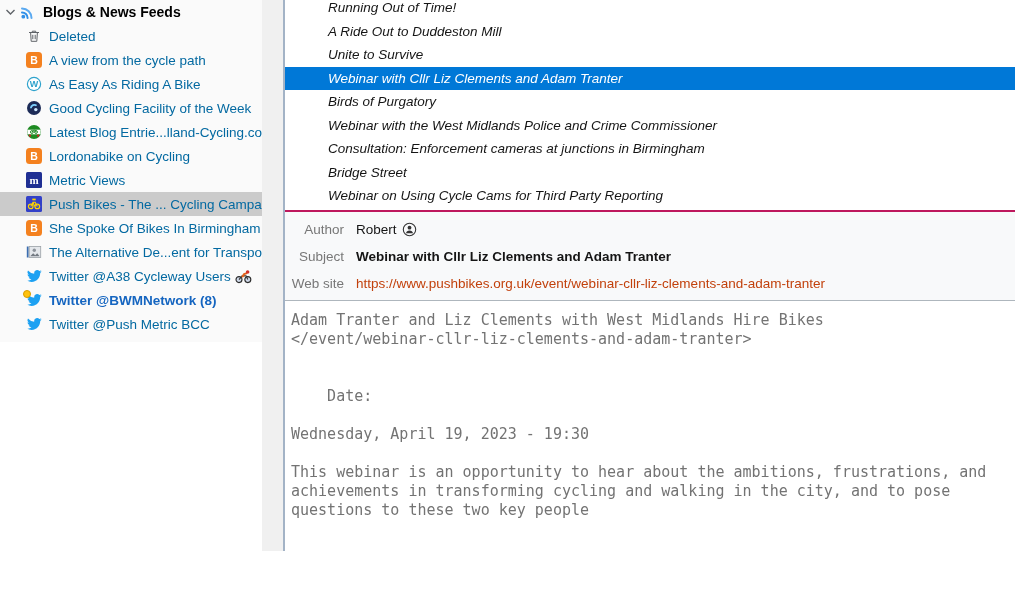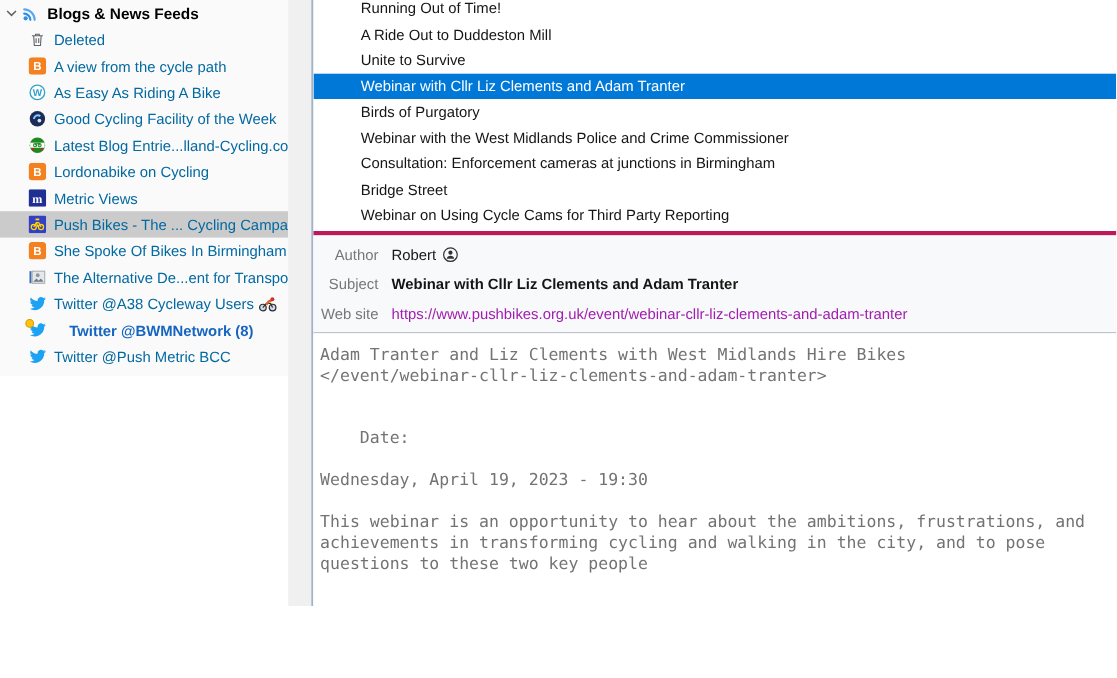--- a/index.html
+++ b/index.html
@@ -7,47 +7,47 @@
        font-family:"Liberation Sans",sans-serif;-webkit-font-smoothing:antialiased;}
 
   
   .sidebar{position:absolute;left:0;top:0;width:262px;height:616px;background:#fff;overflow:hidden;}
   .tree{background:#fafafa;padding-bottom:6px;}
   .tree-row{height:24px;display:flex;align-items:center;font-size:13.5px;color:#0369a1;
             white-space:nowrap;overflow:hidden;cursor:default;}
   .tree-header{padding-left:3px;font-weight:bold;font-size:14px;color:#000;}
   .tree-item{padding-left:26px;}
   .tree-item.selected{background:#cbcbcb;}
-  .unread{color:#1565c0;font-weight:bold;gap:14px;}
+  .unread{color:#1565c0;font-weight:bold;}
   .icon{display:inline-flex;width:16px;height:16px;margin-right:7px;flex:0 0 16px;
         align-items:center;justify-content:center;position:relative;}
   .chev{display:inline-flex;width:15px;height:14px;margin-right:2px;flex:0 0 15px;}
   .suffix-icon{display:inline-flex;margin-left:4px;flex:0 0 17px;}
   .badge{position:absolute;left:-3px;top:-2px;width:8px;height:8px;border-radius:50%;
          background:#ffc20e;border:1px solid #d89c00;box-sizing:border-box;}
 
   
   .fp-scroll{position:absolute;left:262px;top:0;width:21px;height:616px;background:#f0f0f0;}
   .fp-thumb{position:absolute;left:0;top:567px;width:21px;height:49px;background:#cdced2;}
   .vsplit{position:absolute;left:283px;top:0;width:2px;height:616px;background:#a3b3c6;}
 
   
   .main{position:absolute;left:285px;top:0;width:730px;height:616px;background:#fff;}
 
-  .msg-list{height:210px;overflow:hidden;border-bottom:4px solid #be185d;}
+  .msg-list{height:210px;overflow:hidden;border-bottom:2px solid #be185d;font-style:italic;}
   .msg-rows{margin-top:-4px;}
   .msg-row{height:23.5px;display:flex;align-items:center;padding-left:43px;
            font-size:13.5px;color:#151515;white-space:nowrap;cursor:default;}
   .msg-row.selected{background:#0078d7;color:#ffffff;}
 
   .hdr{height:84px;background:#f8f9fa;border-bottom:1px solid #aeb6bd;padding-top:4px;box-sizing:content-box;}
   .hdr-row{height:27px;display:flex;align-items:center;font-size:13.5px;color:#151515;}
   .hdr-label{flex:0 0 59px;width:59px;text-align:right;margin-right:12px;color:#777;}
   .subject{font-weight:bold;}
-  .hdr-link{color:#a21caf;text-decoration:none;}
+  .hdr-link{color:#c2410c;text-decoration:none;}
   .contact-ic{display:inline-flex;margin-left:5px;}
 
   .body-pane{height:319px;overflow:hidden;background:#fff;}
   .body-pre{margin:0;padding:10px 4px 0 6px;font-family:"DejaVu Sans Mono",monospace;
             font-size:15px;line-height:19px;color:#737373;white-space:pre;}
   svg{display:block;}
 </style>
 </head>
 <body>
 

